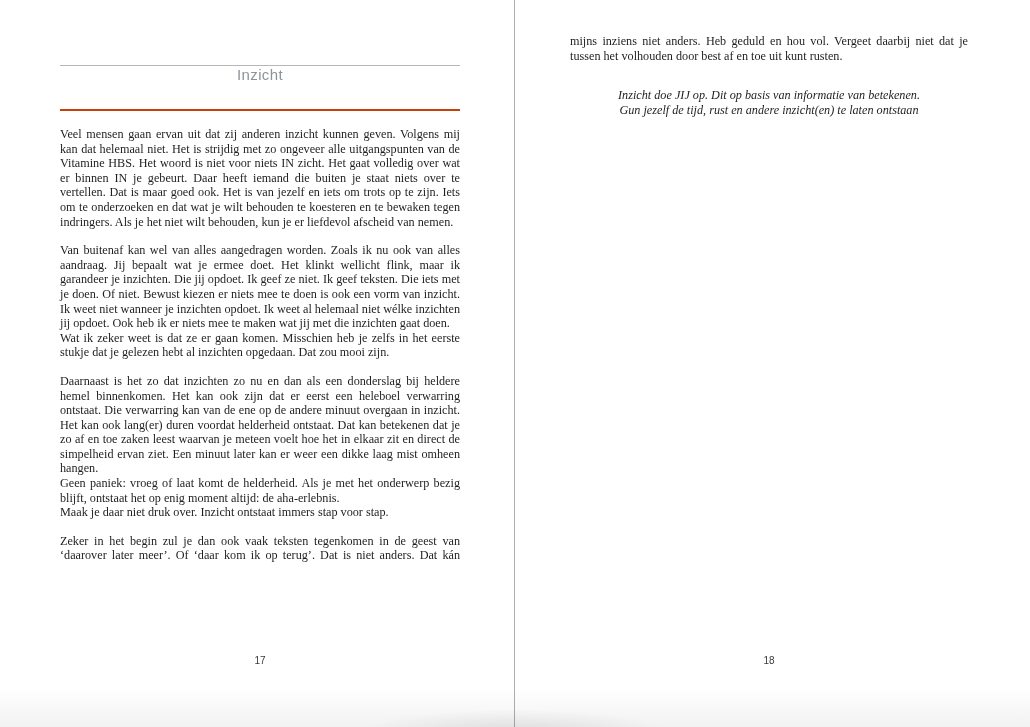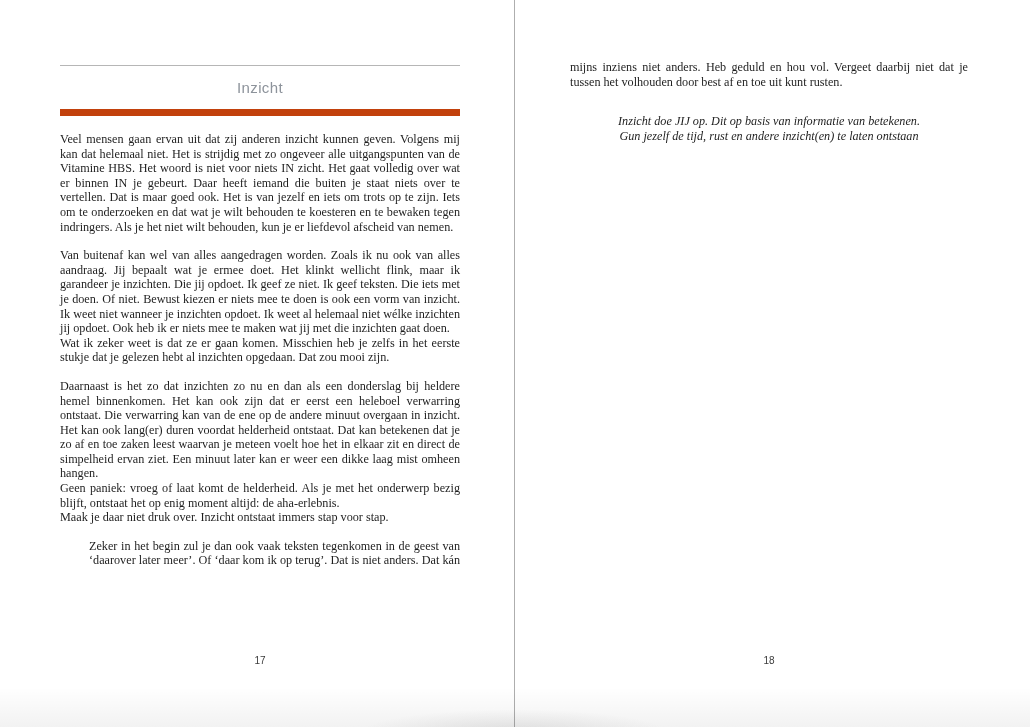--- a/index.html
+++ b/index.html
@@ -24,46 +24,46 @@
   }
 
   .page { position: absolute; top: 0; height: 727px; }
   .page-left  { left: 60px;  width: 400px; }
   .page-right { left: 570px; width: 398px; }
 
   
   .chapter-header {
     margin-top: 65px;
     border-top: 1px solid #b6b6b6;
-    border-bottom: 7px solid #c2410c;
+    border-bottom: 2px solid #c2410c;
     height: 43px;
     display: flex;
-    align-items: center;
+    align-items: flex-start;
     justify-content: center;
   }
   .chapter-title {
     font-family: "Liberation Sans", sans-serif;
     font-size: 15px;
     letter-spacing: 0.4px;
     color: #8d939b;
   }
 
   
   .body-text {
     margin-top: 16px;
     font-size: 12.2px;
     line-height: 14.6px;
     color: #1e1e1e;
     text-align: justify;
   }
   .body-text p { margin: 0; }
   .body-text p.gap { margin-top: 14px; }
-  .body-text p.fill-last { text-align-last: justify; margin-left: 29px; }
+  .body-text p.fill-last { text-align-last: justify; }
 
-  .page-right .body-text { margin-top: 60px; }
+  .page-right .body-text { margin-top: 34px; }
 
   
   .quote-block {
     margin-top: 25px;
     text-align: center;
     font-style: italic;
     font-size: 12.2px;
     line-height: 14.6px;
     color: #1e1e1e;
   }

